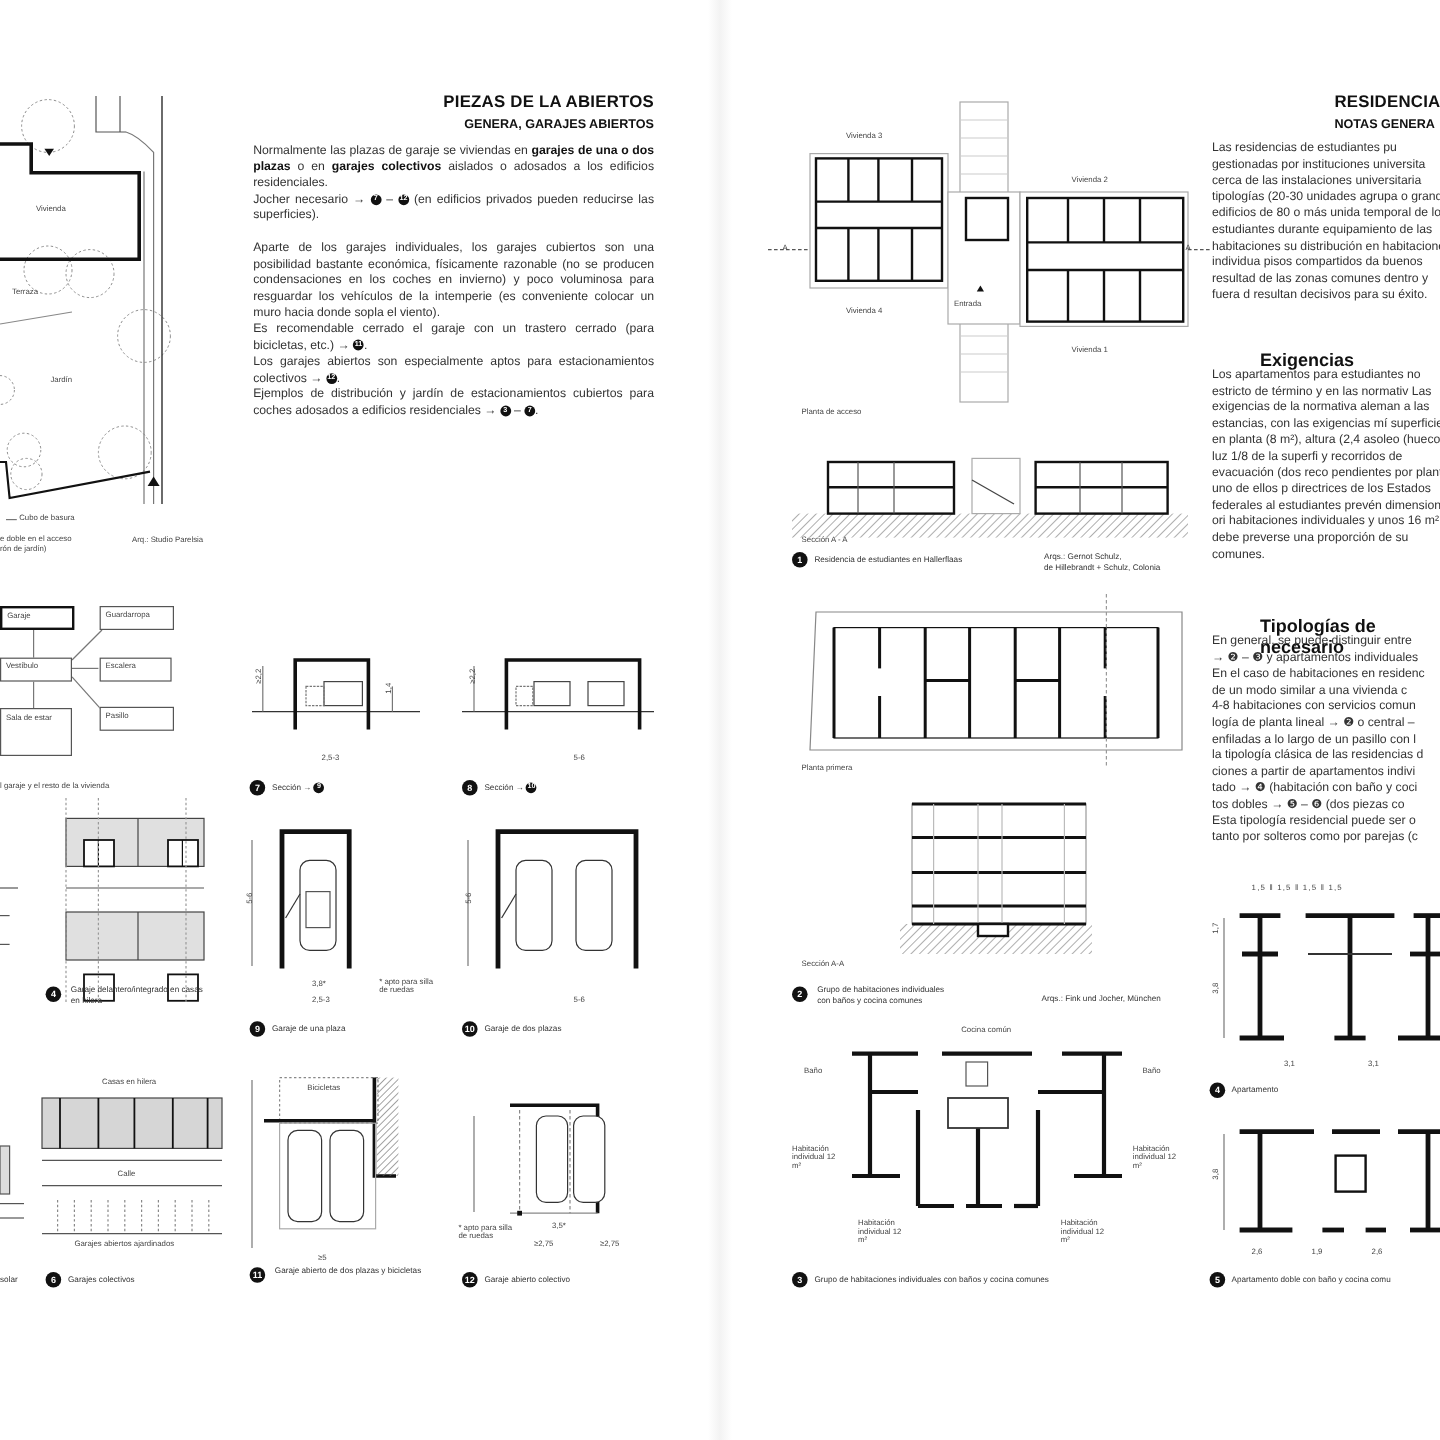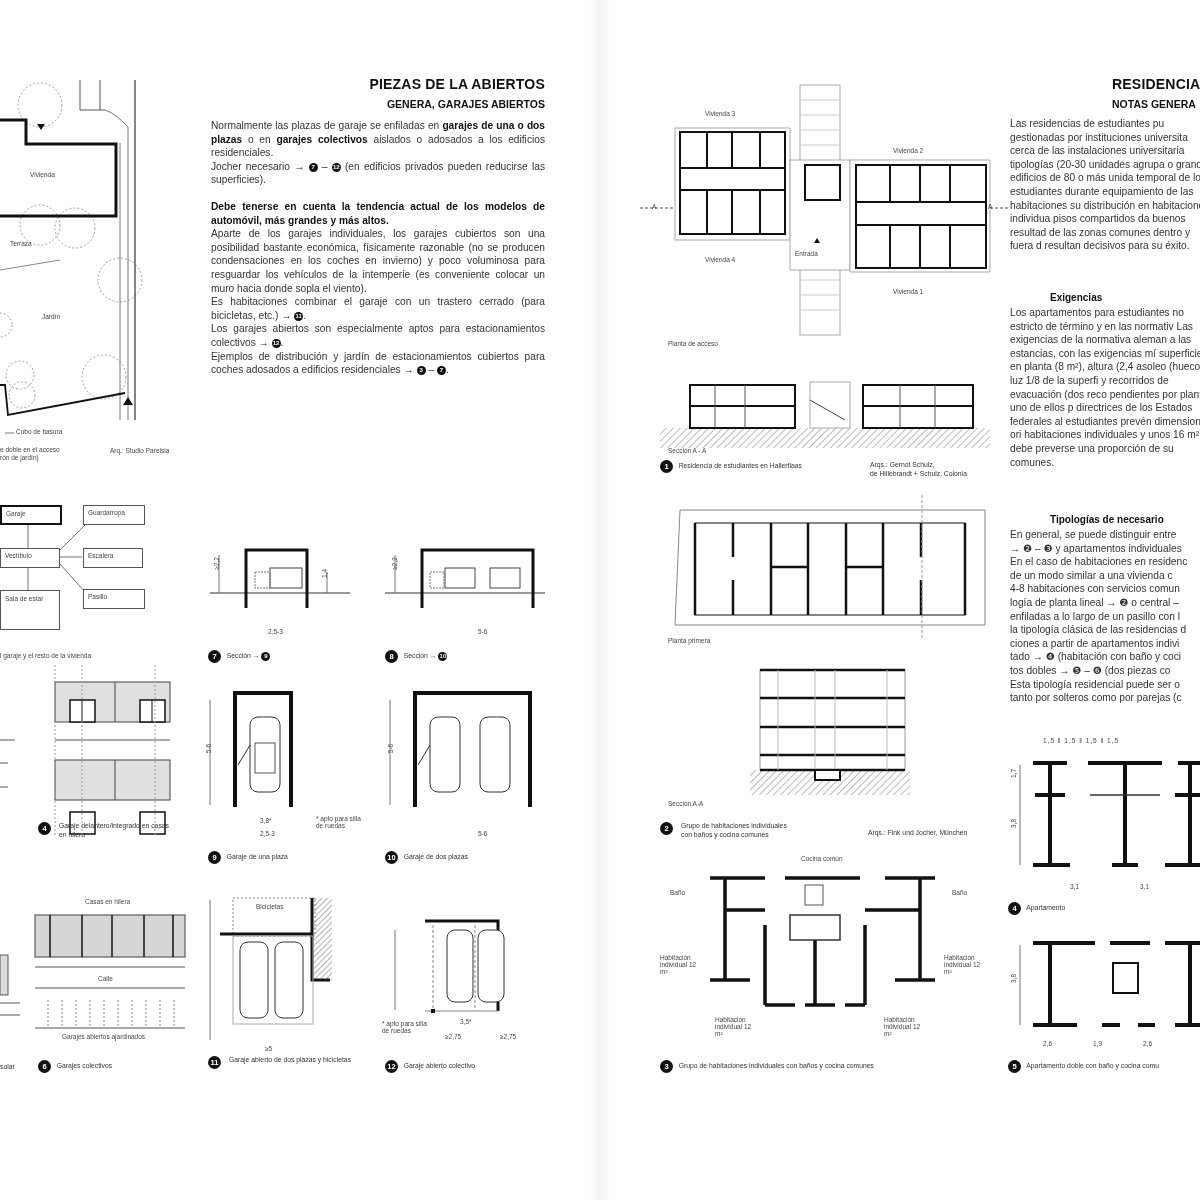--- a/index.html
+++ b/index.html
@@ -2,44 +2,43 @@
 <html><head>
 <meta charset="utf-8">
 <style>
   html,body{margin:0;padding:0;background:#fff;}
   body{width:1200px;height:1200px;position:relative;overflow:hidden;font-family:"Liberation Sans",sans-serif;color:#222;}
   .abs{position:absolute;}
   .h1{font-weight:bold;font-size:14px;letter-spacing:0.2px;color:#111;text-align:right;}
   .h2{font-weight:bold;font-size:10.5px;color:#111;text-align:right;}
   .body{font-size:10.2px;line-height:13.6px;color:#333;text-align:justify;}
   .body b{color:#111;}
-  .sub{font-weight:bold;font-size:10px;color:#111;padding-left:40px;}
+  .sub{font-weight:bold;font-size:15px;color:#111;padding-left:40px;}
   .lbl{font-size:6.5px;color:#444;}
   .cap{font-size:6.8px;color:#333;line-height:8.5px;}
   .num{display:inline-block;width:13px;height:13px;border-radius:50%;background:#111;color:#fff;font-size:7.5px;font-weight:bold;text-align:center;line-height:13px;vertical-align:middle;}
   .numsm{display:inline-block;width:9px;height:9px;border-radius:50%;background:#111;color:#fff;font-size:6px;font-weight:bold;text-align:center;line-height:9px;vertical-align:middle;}
   svg{position:absolute;overflow:visible;}
   .tbox{position:absolute;border:1px solid #555;font-size:6.5px;color:#444;padding:3px 4px;box-sizing:border-box;background:#fff;}
   .gutter{position:absolute;left:590px;top:0;width:20px;height:1200px;background:linear-gradient(90deg,#fff,#f3f3f3 50%,#fff);}
 </style>
 </head>
 <body>
 
 <div class="gutter"></div>
 
 <div class="abs h1" style="left:300px;top:76px;width:245px;">PIEZAS DE LA ABIERTOS</div>
 <div class="abs h2" style="left:300px;top:98px;width:245px;">GENERA, GARAJES ABIERTOS</div>
 
 <div class="abs body" style="left:211px;top:119px;width:334px;">
-  <div><span>Normalmente las plazas de garaje se enfiladas en </span><b>garajes de una o dos plazas</b><span> o en </span><b>garajes colectivos</b><span> aislados o adosados a los edificios residenciales.</span></div>
+  <div><span>Normalmente las plazas de garaje se viviendas en </span><b>garajes de una o dos plazas</b><span> o en </span><b>garajes colectivos</b><span> aislados o adosados a los edificios residenciales.</span></div>
   <div><span>Jocher necesario → </span><span class="numsm">7</span><span> – </span><span class="numsm">12</span><span> (en edificios privados pueden reducirse las superficies).</span></div>
   <div style="height:13px"></div>
-  <div><b>Debe tenerse en cuenta la tendencia actual de los modelos de automóvil, más grandes y más altos.</b></div>
   <div>Aparte de los garajes individuales, los garajes cubiertos son una posibilidad bastante económica, físicamente razonable (no se producen condensaciones en los coches en invierno) y poco voluminosa para resguardar los vehículos de la intemperie (es conveniente colocar un muro hacia donde sopla el viento).</div>
-  <div><span>Es habitaciones combinar el garaje con un trastero cerrado (para bicicletas, etc.) → </span><span class="numsm">11</span>.</div>
+  <div><span>Es recomendable cerrado el garaje con un trastero cerrado (para bicicletas, etc.) → </span><span class="numsm">11</span>.</div>
   <div><span>Los garajes abiertos son especialmente aptos para estacionamientos colectivos → </span><span class="numsm">12</span>.</div>
   <div><span>Ejemplos de distribución y jardín de estacionamientos cubiertos para coches adosados a edificios residenciales → </span><span class="numsm">3</span><span> – </span><span class="numsm">7</span>.</div>
 </div>
 
 <svg style="left:0;top:75px;" width="200" height="340">
   <g fill="none" stroke="#888" stroke-dasharray="2,2" stroke-width="0.8">
     <circle cx="40" cy="30" r="22"></circle>
       <circle cx="40" cy="150" r="20"></circle>
       <circle cx="75" cy="153" r="20"></circle>
     <circle cx="120" cy="205" r="22"></circle>

